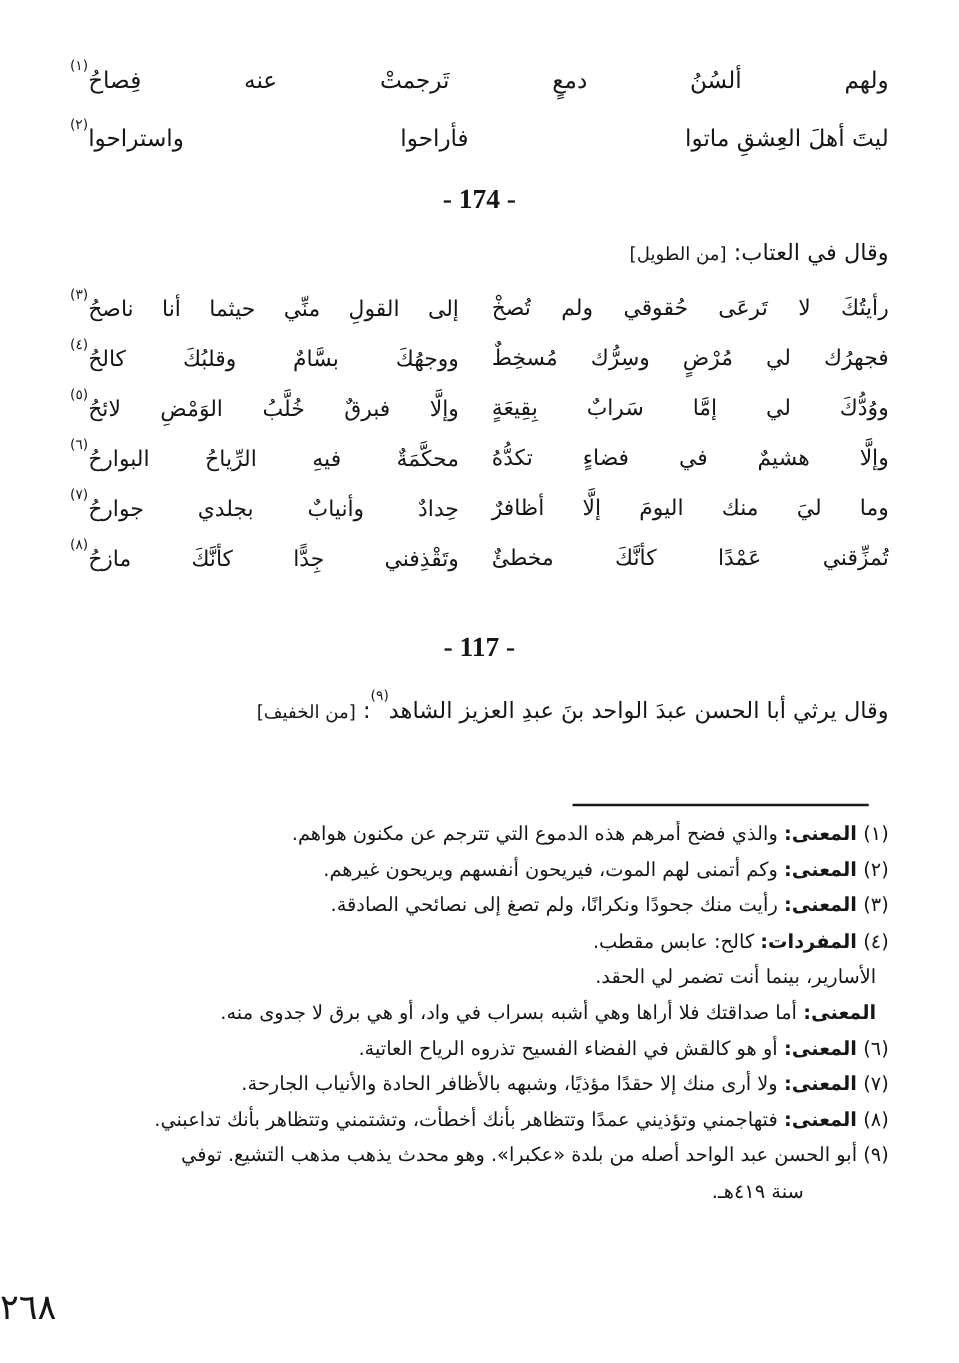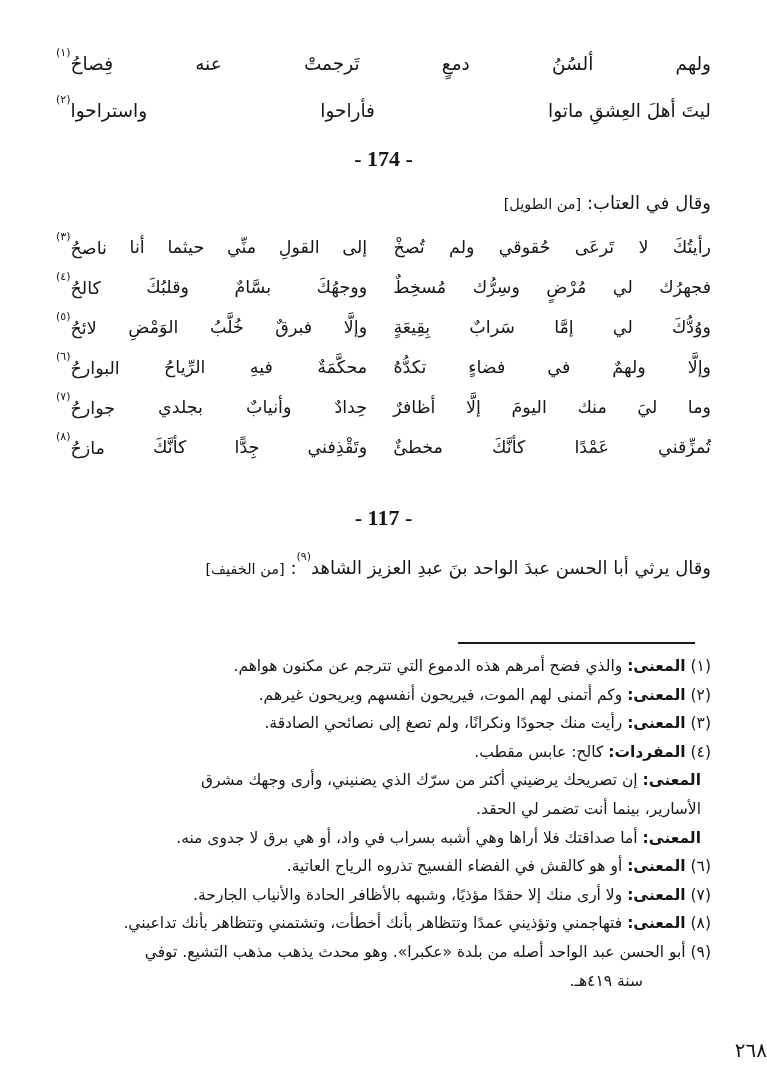--- a/index.html
+++ b/index.html
@@ -41,21 +41,21 @@
   .footnotes{margin-top:56px;}
   .fn-sep{width:237px;height:0;border-top:2px solid #1a1a1a;margin-left:auto;margin-right:16px;}
   .fn-list{margin-top:8px;font-size:15.5px;text-align:right;}
   .fn-line{line-height:28.6px;white-space:nowrap;}
   .fn-label{font-weight:bold;}
   .fn-num{white-space:nowrap;}
   .ind1{padding-right:10px;}
   .ind2{padding-right:68px;}
 
   
-  .page-num{position:absolute;bottom:28px;left:0;right:0;text-align:right;font-size:20px;}
+  .page-num{position:absolute;bottom:28px;left:0;right:0;text-align:left;font-size:28px;}
 </style>
 </head>
 <body>
 
 <div class="page">
 
   <div>
       <div class="open-line">
         <span class="word">ولهم</span>
         <span class="word">ألسُنُ</span>
@@ -124,21 +124,21 @@
           <span class="word">وإلَّا</span>
           <span class="word">فبرقٌ</span>
           <span class="word">خُلَّبُ</span>
           <span class="word">الوَمْضِ</span>
           <span class="word">لائحُ<sup class="note">(٥)</sup></span>
         </div>
       </div>
       <div class="verse-row">
         <div class="hemi hemi-r">
           <span class="word">وإلَّا</span>
-          <span class="word">ولهمٌ</span>
+          <span class="word">هشيمٌ</span>
           <span class="word">في</span>
           <span class="word">فضاءٍ</span>
           <span class="word">تكدُّهُ</span>
         </div>
         <div class="hemi hemi-l">
           <span class="word">محكَّمَةٌ</span>
           <span class="word">فيهِ</span>
           <span class="word">الرِّياحُ</span>
           <span class="word">البوارحُ<sup class="note">(٦)</sup></span>
         </div>
@@ -182,21 +182,20 @@
     <span class="meter">[من الخفيف]</span>
   </div>
 
   <div class="footnotes">
     <div class="fn-sep"></div>
     <div class="fn-list">
         <div class="fn-line"><span class="fn-num">(١)</span> <span class="fn-label">المعنى:</span> <span class="fn-text">والذي فضح أمرهم هذه الدموع التي تترجم عن مكنون هواهم.</span></div>
         <div class="fn-line"><span class="fn-num">(٢)</span> <span class="fn-label">المعنى:</span> <span class="fn-text">وكم أتمنى لهم الموت، فيريحون أنفسهم ويريحون غيرهم.</span></div>
         <div class="fn-line"><span class="fn-num">(٣)</span> <span class="fn-label">المعنى:</span> <span class="fn-text">رأيت منك جحودًا ونكرانًا، ولم تصغ إلى نصائحي الصادقة.</span></div>
         <div class="fn-line"><span class="fn-num">(٤)</span> <span class="fn-label">المفردات:</span> <span class="fn-text">كالح: عابس مقطب.</span></div>
-        <div class="fn-line ind1"><span class="fn-label">المعنى:</span> <span class="fn-text">إن تصريحك يرضيني أكثر من سرّك الذي يضنيني، وأرى وجهك مشرق</span></div>
         <div class="fn-line ind1"><span class="fn-text">الأسارير، بينما أنت تضمر لي الحقد.</span></div>
         <div class="fn-line ind1"><span class="fn-label">المعنى:</span> <span class="fn-text">أما صداقتك فلا أراها وهي أشبه بسراب في واد، أو هي برق لا جدوى منه.</span></div>
         <div class="fn-line"><span class="fn-num">(٦)</span> <span class="fn-label">المعنى:</span> <span class="fn-text">أو هو كالقش في الفضاء الفسيح تذروه الرياح العاتية.</span></div>
         <div class="fn-line"><span class="fn-num">(٧)</span> <span class="fn-label">المعنى:</span> <span class="fn-text">ولا أرى منك إلا حقدًا مؤذيًا، وشبهه بالأظافر الحادة والأنياب الجارحة.</span></div>
         <div class="fn-line"><span class="fn-num">(٨)</span> <span class="fn-label">المعنى:</span> <span class="fn-text">فتهاجمني وتؤذيني عمدًا وتتظاهر بأنك أخطأت، وتشتمني وتتظاهر بأنك تداعبني.</span></div>
         <div class="fn-line"><span class="fn-num">(٩)</span> <span class="fn-text">أبو الحسن عبد الواحد أصله من بلدة «عكبرا». وهو محدث يذهب مذهب التشيع. توفي</span></div>
         <div class="fn-line ind2"><span class="fn-text">سنة ٤١٩هـ.</span></div>
       </div>
   </div>
 

